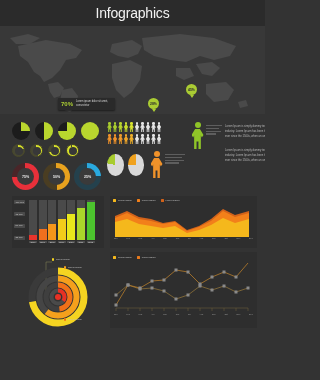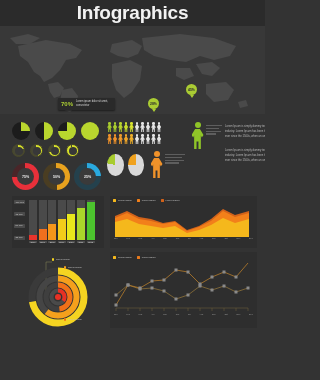--- a/index.html
+++ b/index.html
@@ -15,22 +15,22 @@
   
   .header {
     height: 26px;
     background: #2b2b2b;
     display: flex;
     align-items: center;
     justify-content: center;
   }
   .header-title {
     color: #f2f2f2;
-    font-size: 19px;
-    font-weight: bold;
+    font-size: 14px;
+    font-weight: normal;
     letter-spacing: -0.2px;
   }
 
   
   .map-panel {
     position: relative;
     height: 88px;
     background: #383838;
     overflow: hidden;
   }

